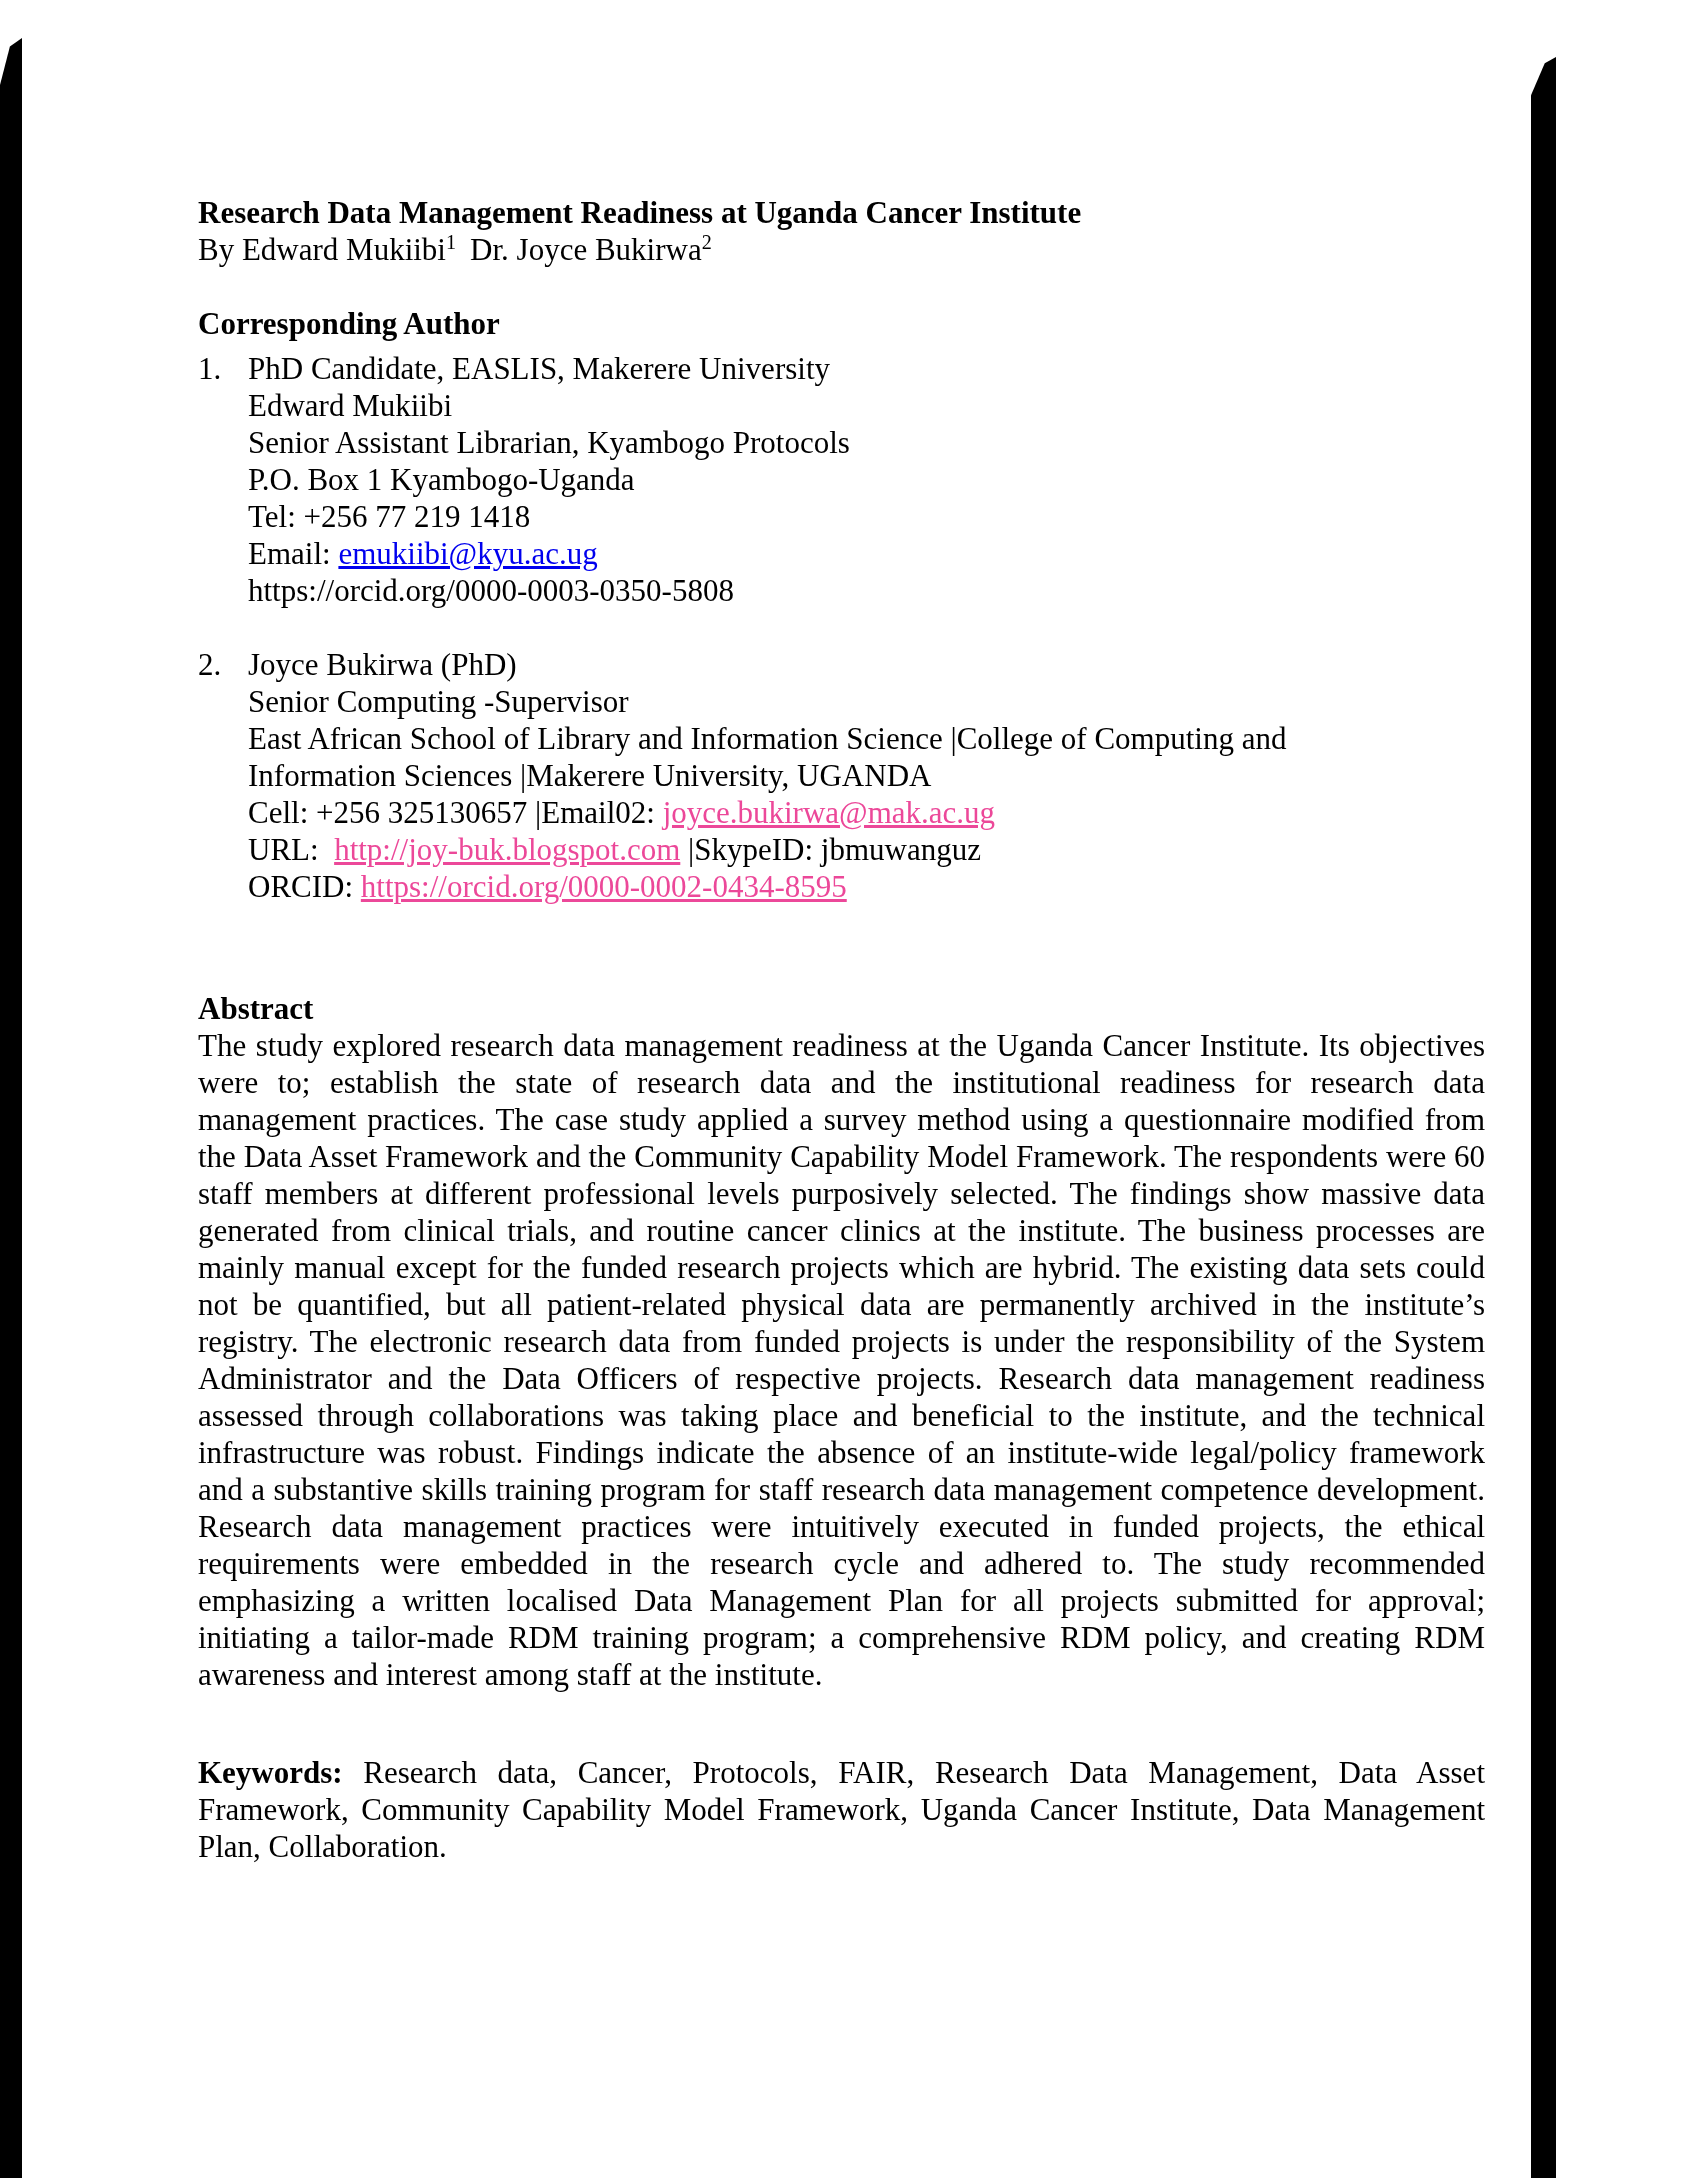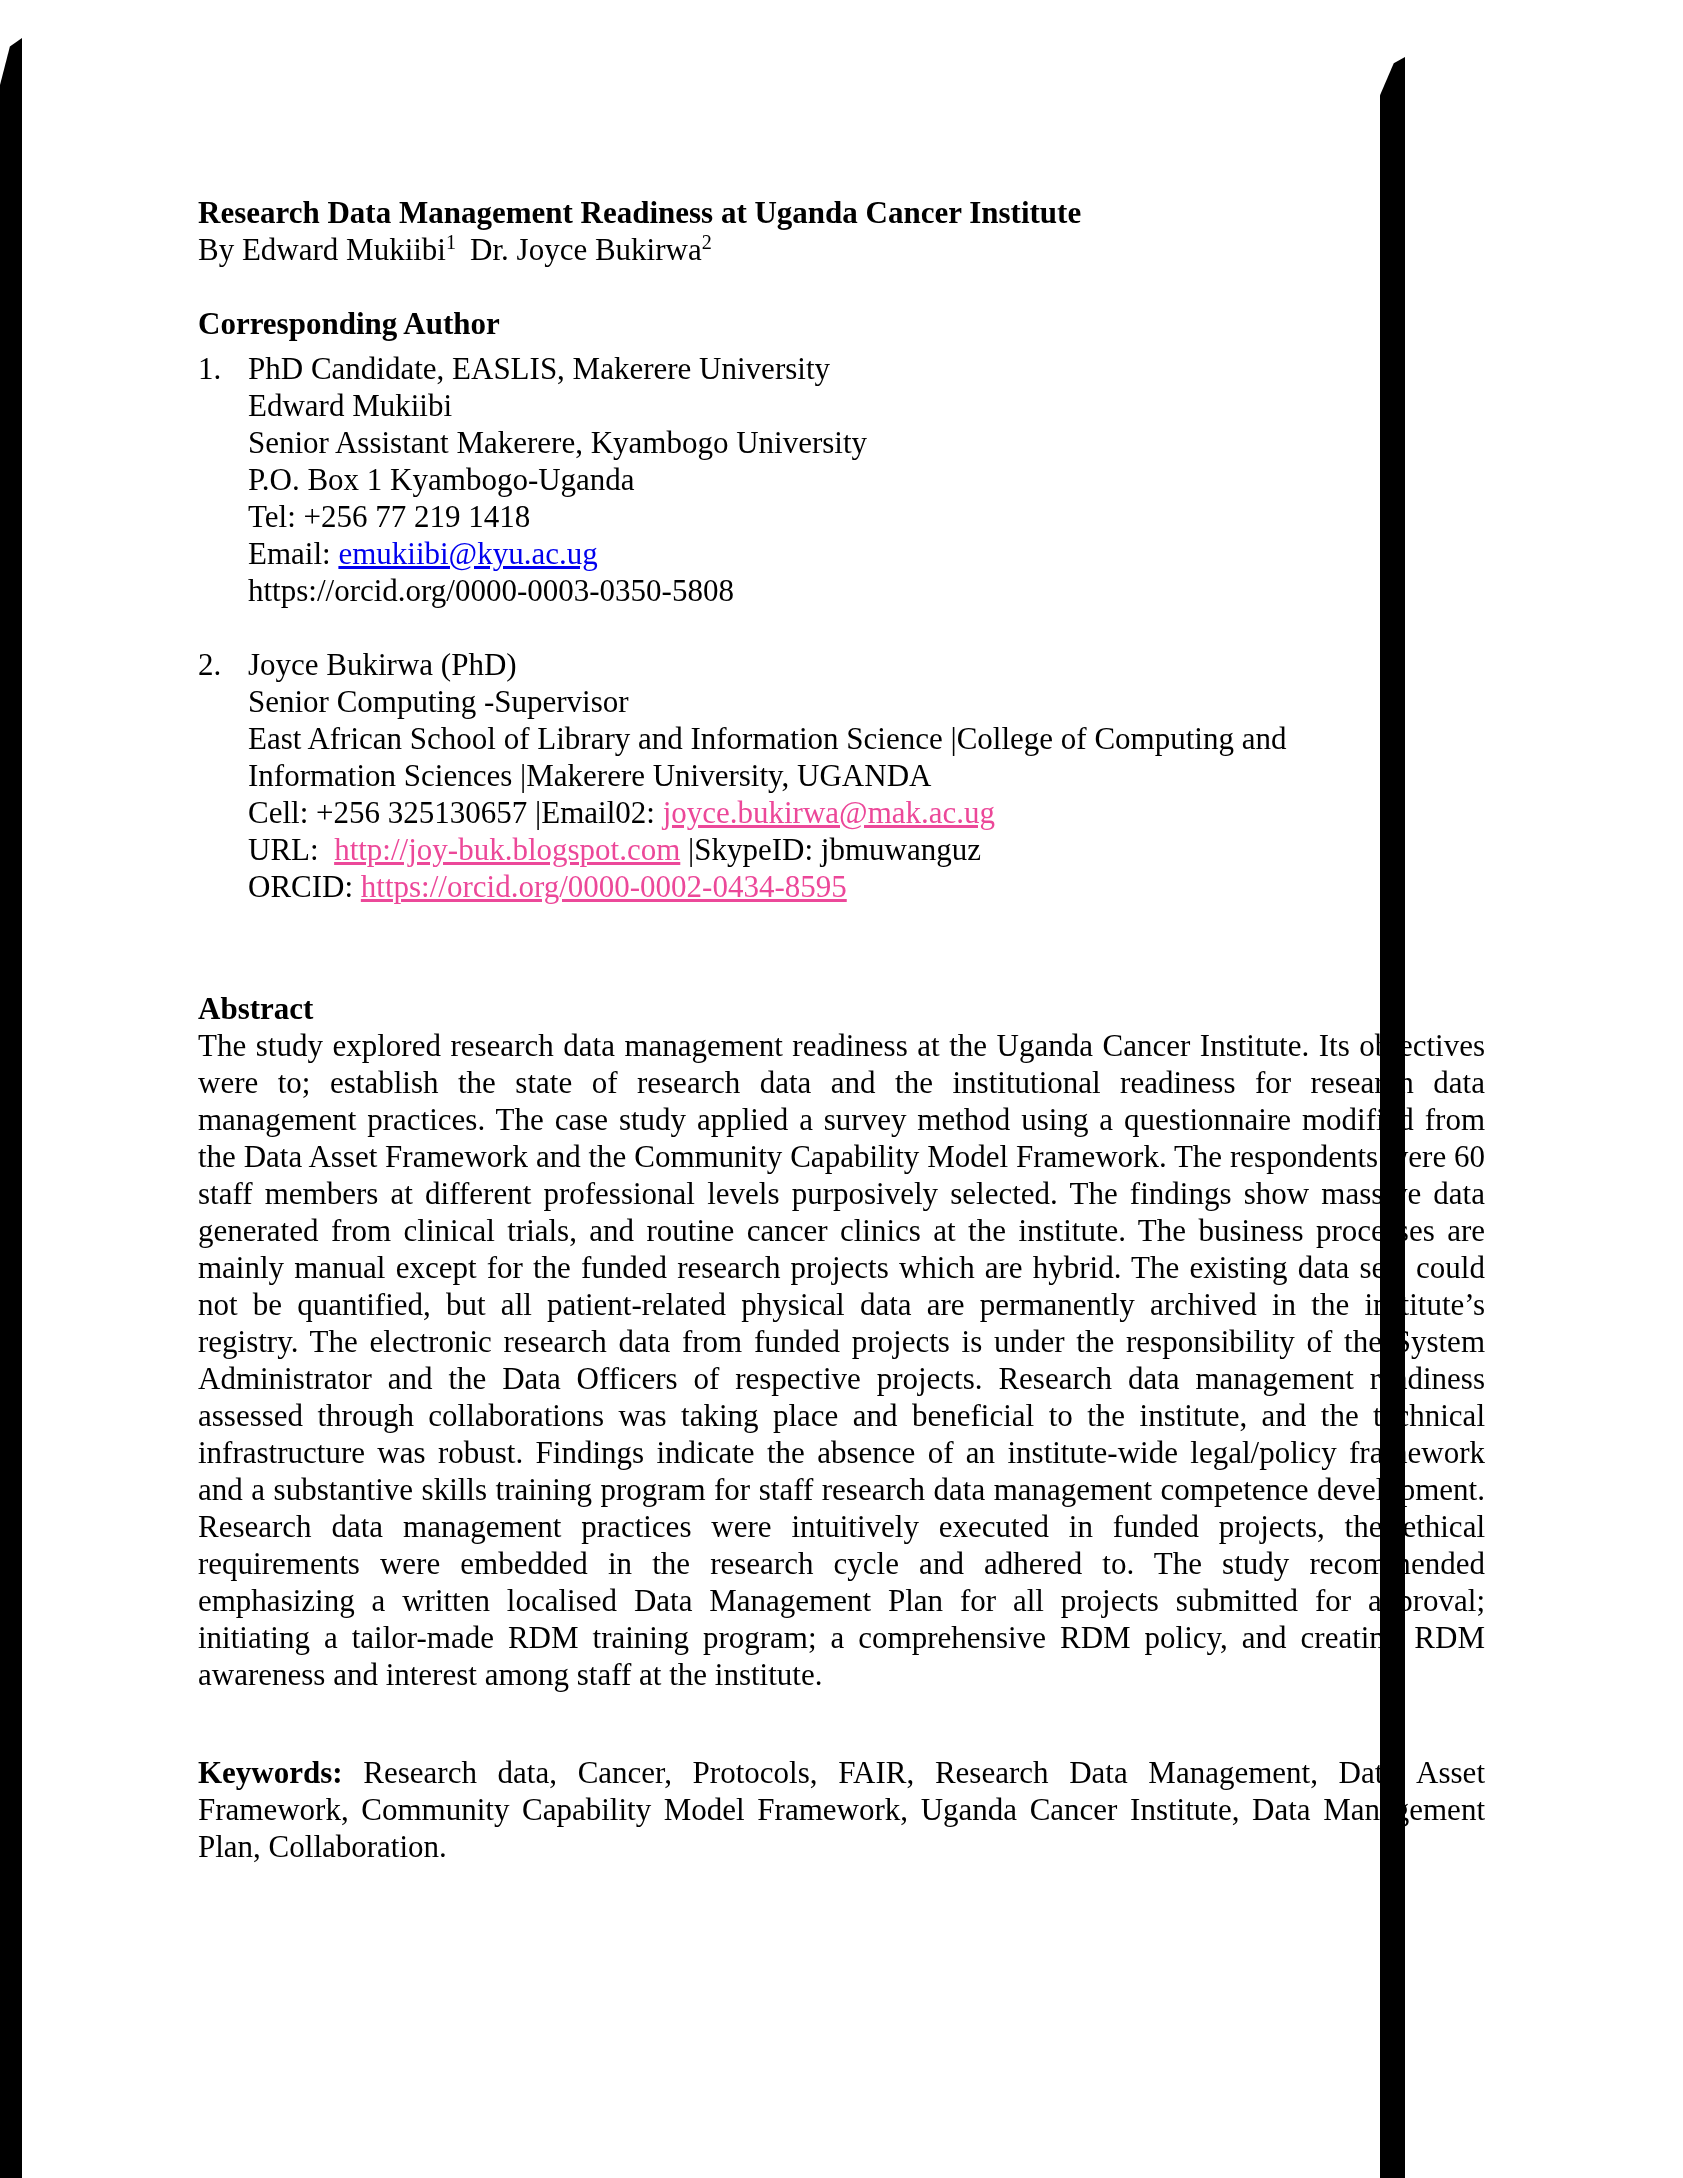--- a/index.html
+++ b/index.html
@@ -8,21 +8,21 @@
     height: 2178px;
     background: #ffffff;
     position: relative;
     overflow: hidden;
     font-family: "Liberation Serif", "DejaVu Serif", serif;
     color: #000000;
   }
   .page {
     position: absolute;
     top: 0; left: 0;
-    width: 1405px;
+    width: 1556px;
     height: 2178px;
   }
   .content {
     position: absolute;
     top: 194px;
     left: 198px;
     width: 1287px;
     font-size: 31px;
     line-height: 37px;
   }
@@ -102,21 +102,21 @@
 
     <div class="byline"><span>By Edward Mukiibi</span><sup>1</sup><span class="author2">Dr. Joyce Bukirwa</span><sup>2</sup></div>
 
     <div class="section-heading ca-heading">Corresponding Author</div>
 
     <div class="author-block">
       <div class="num-col">1.</div>
       <div class="author-lines">
         <div>PhD Candidate, EASLIS, Makerere University</div>
         <div>Edward Mukiibi</div>
-        <div>Senior Assistant Makerere, Kyambogo University</div>
+        <div>Senior Assistant Librarian, Kyambogo Protocols</div>
         <div>P.O. Box 1 Kyambogo-Uganda</div>
         <div>Tel: +256 77 219 1418</div>
         <div><span>Email: </span><a class="link-blue">emukiibi@kyu.ac.ug</a></div>
         <div>https://orcid.org/0000-0003-0350-5808</div>
       </div>
     </div>
 
     <div class="author-block second">
       <div class="num-col">2.</div>
       <div class="author-lines">

